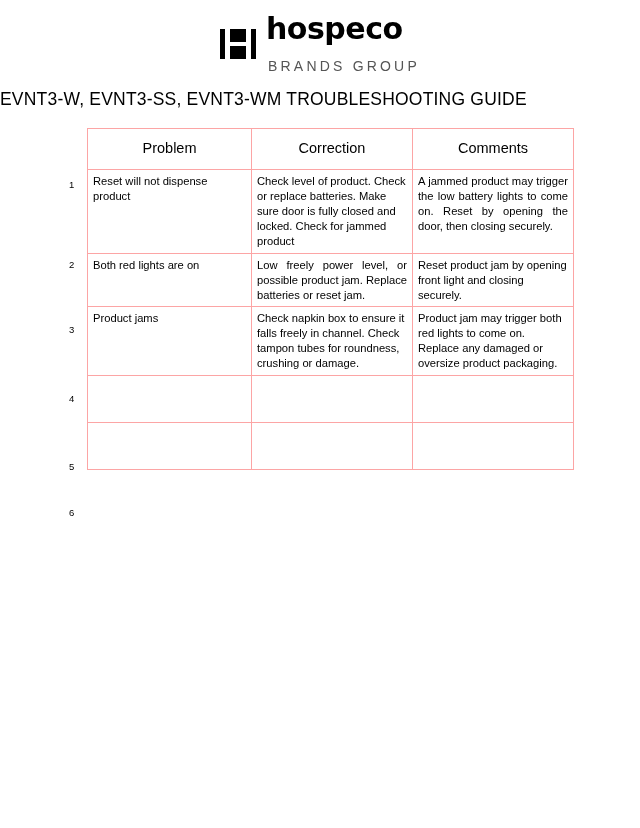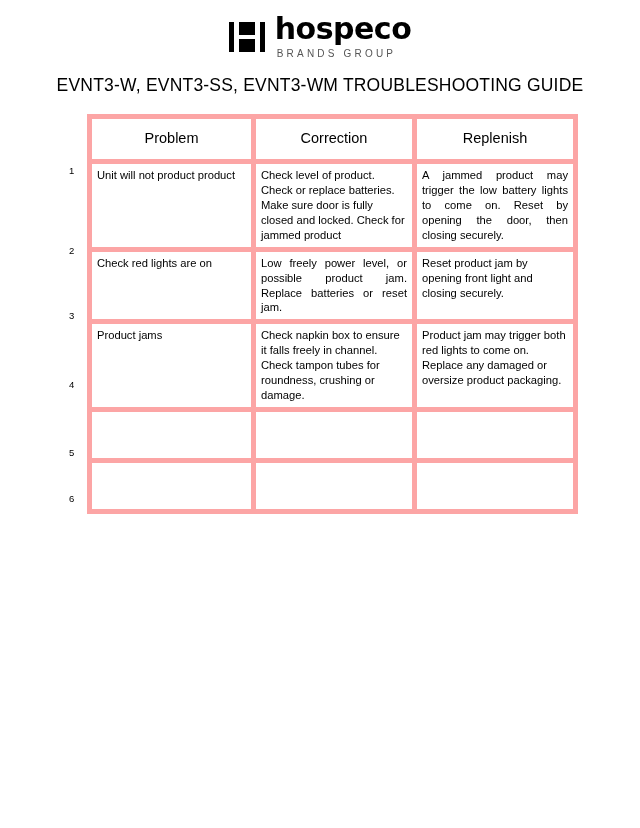--- a/index.html
+++ b/index.html
@@ -67,51 +67,51 @@
   }
   .logo-word {
     font-family: "DejaVu Sans", sans-serif;
     font-size: 30px;
     font-weight: bold;
     letter-spacing: -0.5px;
     color: #000;
   }
   .logo-sub {
     font-family: "Liberation Sans", sans-serif;
-    font-size: 10px;
+    font-size: 14px;
     letter-spacing: 3.2px;
     color: #555;
-    margin-top: 5px;
+    margin-top: 15px;
     margin-left: 2px;
   }
 
   
   .doc-title {
-    text-align: center;
+    text-align: left;
     font-family: "Liberation Sans", sans-serif;
     font-size: 17.5px;
     letter-spacing: 0.2px;
     margin-top: 16px;
     color: #000;
   }
 
   
   .table-area {
     position: relative;
     margin: 18px auto 0 auto;
     width: 506px;
   }
   table.tg {
     border-collapse: collapse;
     width: 486px;
     margin-left: 20px;
     table-layout: fixed;
   }
   table.tg td, table.tg th {
-    border: 5px solid #fca5a5;
+    border: 1px solid #fca5a5;
     vertical-align: top;
     padding: 4px 5px 4px 5px;
     font-size: 11.2px;
     line-height: 1.33;
     font-family: "Liberation Sans", sans-serif;
   }
   table.tg th {
     text-align: center;
     font-weight: normal;
     font-size: 14.5px;
@@ -166,31 +166,31 @@
     <table class="tg">
       <colgroup>
         <col class="c-problem">
         <col class="c-correction">
         <col class="c-comments">
       </colgroup>
       <thead>
         <tr>
           <th>Problem</th>
           <th>Correction</th>
-          <th>Replenish</th>
+          <th>Comments</th>
         </tr>
       </thead>
       <tbody>
         <tr>
-          <td>Unit will not product product</td>
+          <td>Reset will not dispense product</td>
           <td>Check level of product. Check or replace batteries. Make sure door is fully closed and locked. Check for jammed product</td>
           <td class="justify">A jammed product may trigger the low battery lights to come on. Reset by opening the door, then closing securely.</td>
         </tr>
         <tr>
-          <td>Check red lights are on</td>
+          <td>Both red lights are on</td>
           <td class="justify">Low freely power level, or possible product jam. Replace batteries or reset jam.</td>
           <td>Reset product jam by opening front light and closing securely.</td>
         </tr>
         <tr>
           <td>Product jams</td>
           <td>Check napkin box to ensure it falls freely in channel. Check tampon tubes for roundness, crushing or damage.</td>
           <td>Product jam may trigger both red lights to come on. Replace any damaged or oversize product packaging.</td>
         </tr>
         <tr class="empty-row">
           <td></td>

